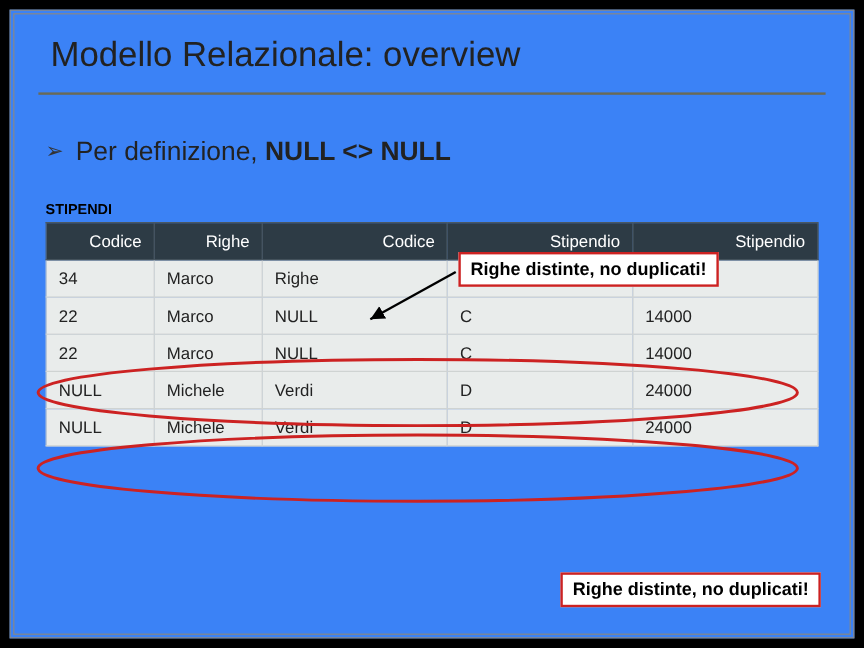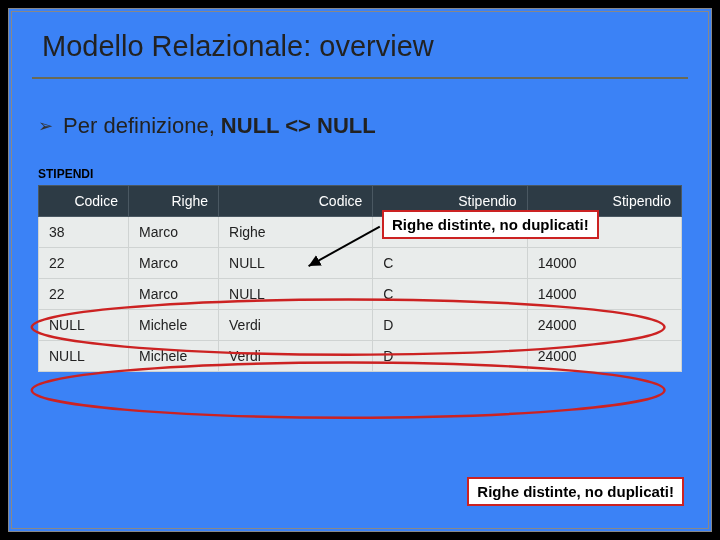--- a/index.html
+++ b/index.html
@@ -130,21 +130,21 @@
       <tr>
         <th>Codice</th>
         <th>Righe</th>
         <th>Codice</th>
         <th>Stipendio</th>
         <th>Stipendio</th>
       </tr>
     </thead>
     <tbody>
       <tr>
-        <td>38</td>
+        <td>34</td>
         <td>Marco</td>
         <td>Righe</td>
         <td>A</td>
         <td>12000</td>
       </tr>
       <tr>
         <td>22</td>
         <td>Marco</td>
         <td>NULL</td>
         <td>C</td>

